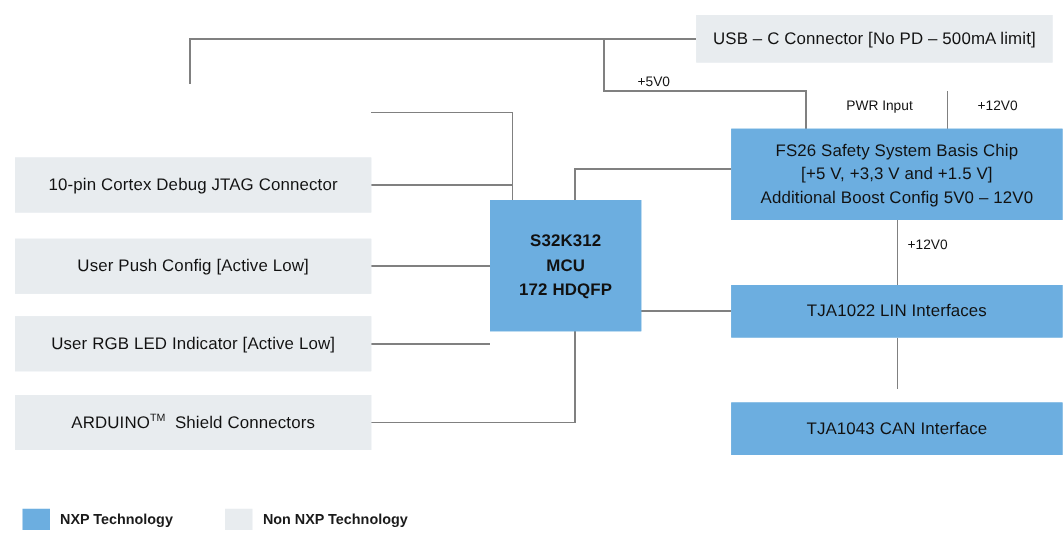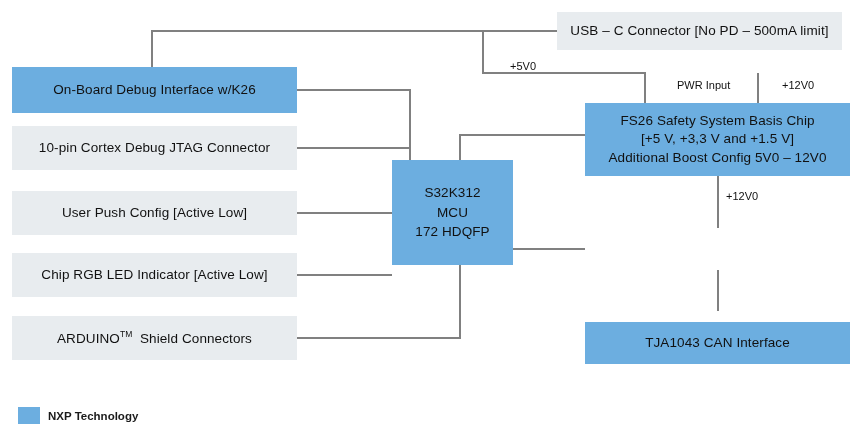--- a/index.html
+++ b/index.html
@@ -43,21 +43,21 @@
   }
   .node.nxp {
     background: #6caee0;
     border: 1px solid #6caee0;
   }
   .node.nonnxp {
     background: #e8ecef;
     border: 1px solid #e8ecef;
   }
   .node.mcu {
-    font-weight: normal;
+    font-weight: bold;
     font-size: 13.5px;
     line-height: 1.45;
   }
   .node-line {
     display: block;
     white-space: nowrap;
   }
   .sup {
     font-size: 8.5px;
     vertical-align: super;
@@ -128,34 +128,31 @@
       <path d="M513,249 L585,249"></path>
 
       <path d="M718,176 L718,228"></path>
 
       <path d="M718,270 L718,311"></path>
 
       <path d="M758,73 L758,103"></path>
     </g>
   </svg>
 
-  <div class="node nxp" style="left:12px; top:67px; width:285px; height:46px;">
-    <span class="node-line">On-Board Debug Interface w/K26</span>
-  </div>
 
   <div class="node nonnxp" style="left:12px; top:126px; width:285px; height:44px;">
     <span class="node-line">10-pin Cortex Debug JTAG Connector</span>
   </div>
 
   <div class="node nonnxp" style="left:12px; top:191px; width:285px; height:44px;">
     <span class="node-line">User Push Config [Active Low]</span>
   </div>
 
   <div class="node nonnxp" style="left:12px; top:253px; width:285px; height:44px;">
-    <span class="node-line">Chip RGB LED Indicator [Active Low]</span>
+    <span class="node-line">User RGB LED Indicator [Active Low]</span>
   </div>
 
   <div class="node nonnxp" style="left:12px; top:316px; width:285px; height:44px;">
     <span class="node-line">
       <span>ARDUINO</span><span class="sup">TM</span>&nbsp;&nbsp;<span>Shield Connectors</span>
     </span>
   </div>
 
   <div class="node nxp mcu" style="left:392px; top:160px; width:121px; height:105px;">
     <span class="node-line">S32K312</span>
@@ -166,31 +163,38 @@
   <div class="node nonnxp" style="left:557px; top:12px; width:285px; height:38px;">
     <span class="node-line">USB – C Connector [No PD – 500mA limit]</span>
   </div>
 
   <div class="node nxp" style="left:585px; top:103px; width:265px; height:73px;">
     <span class="node-line">FS26 Safety System Basis Chip</span>
     <span class="node-line">[+5  V, +3,3 V and +1.5 V]</span>
     <span class="node-line">Additional Boost Config 5V0 – 12V0</span>
   </div>
 
+  <div class="node nxp" style="left:585px; top:228px; width:265px; height:42px;">
+    <span class="node-line">TJA1022 LIN Interfaces</span>
+  </div>
 
   <div class="node nxp" style="left:585px; top:322px; width:265px; height:42px;">
     <span class="node-line">TJA1043 CAN Interface</span>
   </div>
 
   <div class="wire-label" style="left:507px; top:60px;">+5V0</div>
   <div class="wire-label" style="left:674px; top:79px;">PWR Input</div>
   <div class="wire-label" style="left:779px; top:79px;">+12V0</div>
   <div class="wire-label" style="left:723px; top:190px;">+12V0</div>
 
   <div id="legend">
     <div class="legend-item">
       <span class="legend-swatch nxp"></span>
       <span class="legend-text">NXP Technology</span>
     </div>
     <div class="legend-gap"></div>
+    <div class="legend-item">
+      <span class="legend-swatch nonnxp"></span>
+      <span class="legend-text">Non NXP Technology</span>
+    </div>
   </div>
 
 </div>
 
 </body></html>

